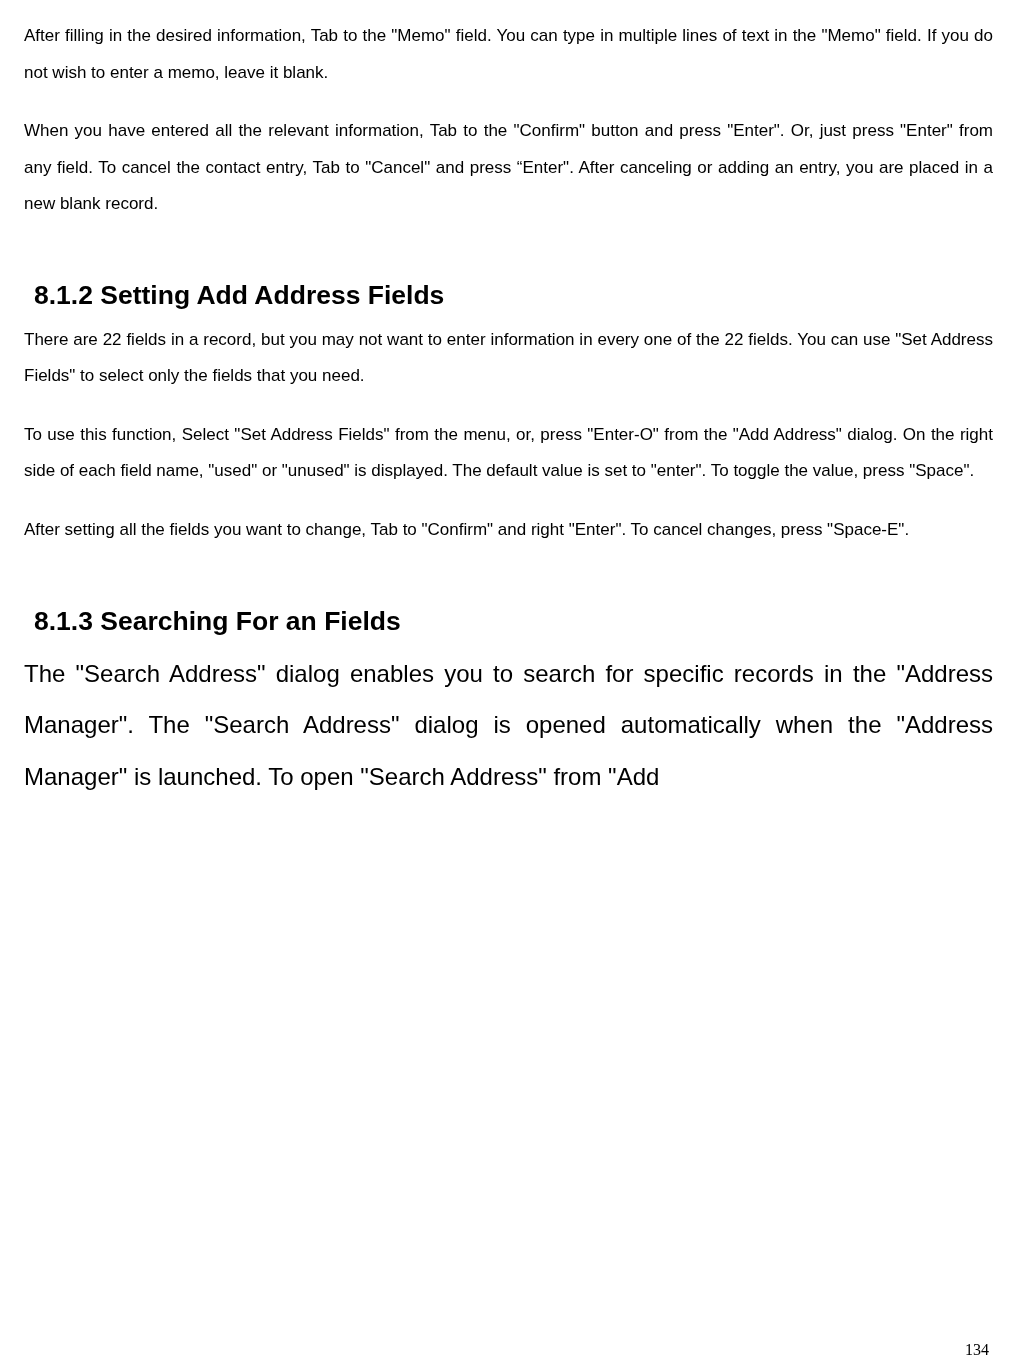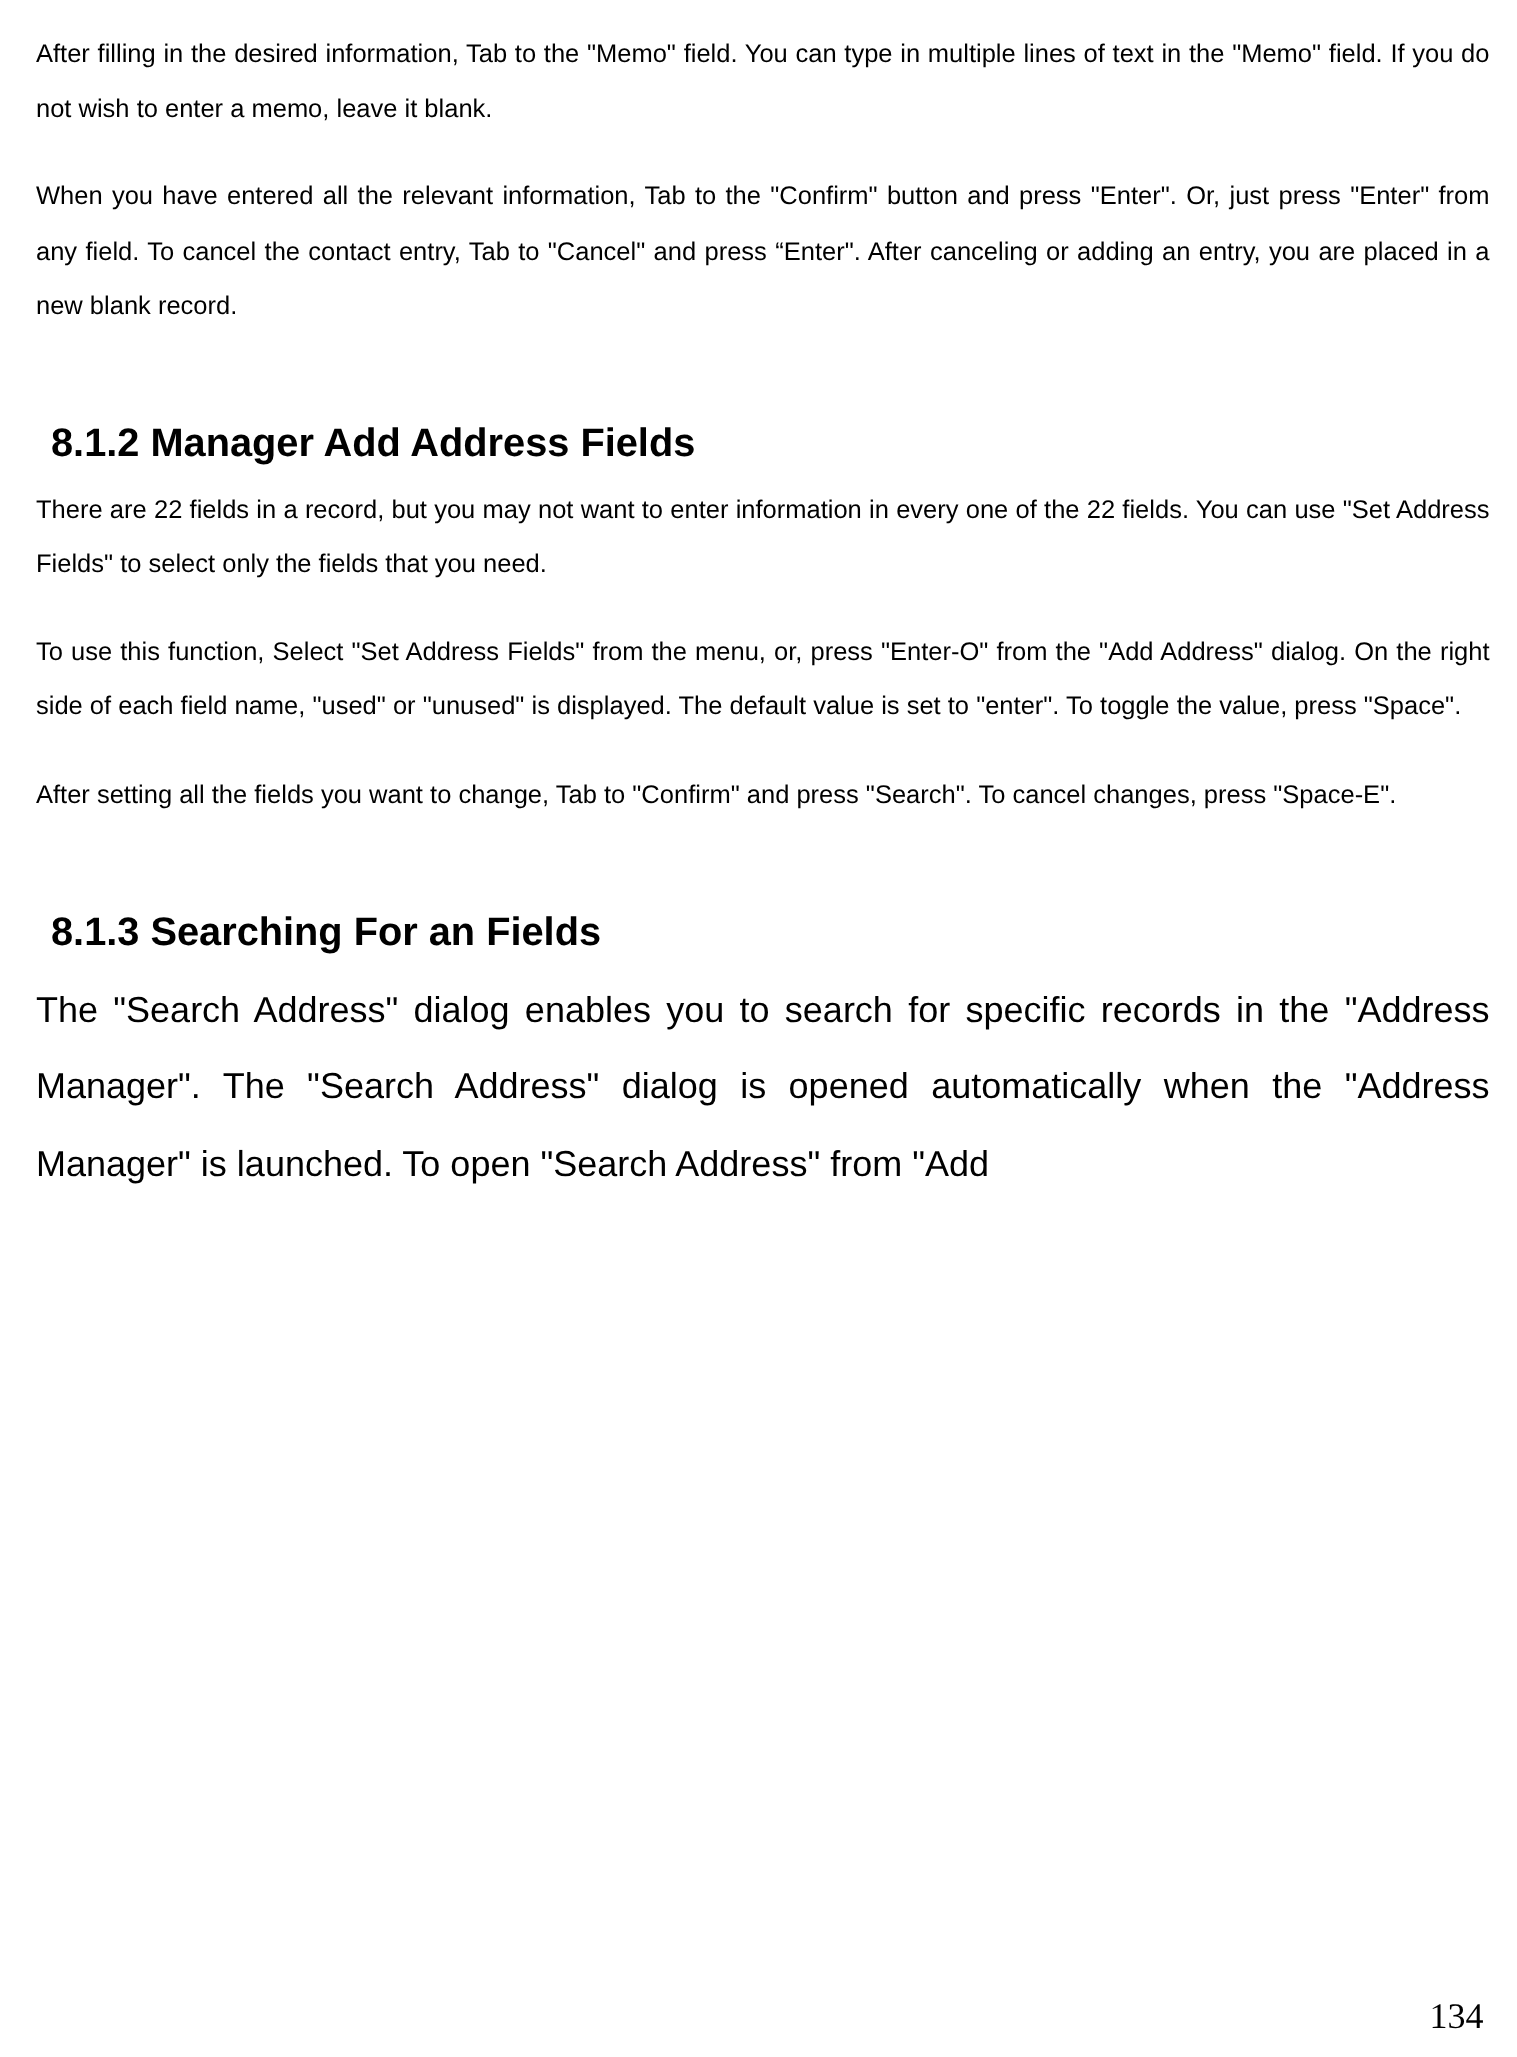--- a/index.html
+++ b/index.html
@@ -35,35 +35,35 @@
       line-height: 1.4;
       margin-top: 54px;
       margin-bottom: 8px;
       padding-left: 10px;
     }
     .page-number {
       position: absolute;
       bottom: 12px;
       right: 22px;
       font-family: "Times New Roman", Times, serif;
-      font-size: 24px;
+      font-size: 16px;
     }
   </style>
 </head>
 <body>
 
 <p class="para">After filling in the desired information, Tab to the "Memo" field. You can type in multiple lines of text in the "Memo" field. If you do not wish to enter a memo, leave it blank.</p>
 
 <p class="para">When you have entered all the relevant information, Tab to the "Confirm" button and press "Enter". Or, just press "Enter" from any field. To cancel the contact entry, Tab to "Cancel" and press “Enter". After canceling or adding an entry, you are placed in a new blank record.</p>
 
-<h2 class="heading">8.1.2 Manager Add Address Fields</h2>
+<h2 class="heading">8.1.2 Setting Add Address Fields</h2>
 
 <p class="para">There are 22 fields in a record, but you may not want to enter information in every one of the 22 fields. You can use "Set Address Fields" to select only the fields that you need.</p>
 
 <p class="para">To use this function, Select "Set Address Fields" from the menu, or, press "Enter-O" from the "Add Address" dialog. On the right side of each field name, "used" or "unused" is displayed. The default value is set to "enter". To toggle the value, press "Space".</p>
 
-<p class="para">After setting all the fields you want to change, Tab to "Confirm" and press "Search". To cancel changes, press "Space-E".</p>
+<p class="para">After setting all the fields you want to change, Tab to "Confirm" and right "Enter". To cancel changes, press "Space-E".</p>
 
 <h2 class="heading">8.1.3 Searching For an Fields</h2>
 
 <p class="para-last">The "Search Address" dialog enables you to search for specific records in the "Address Manager". The "Search Address" dialog is opened automatically when the "Address Manager" is launched. To open "Search Address" from "Add</p>
 
 <div class="page-number">134</div>
 
 </body></html>

